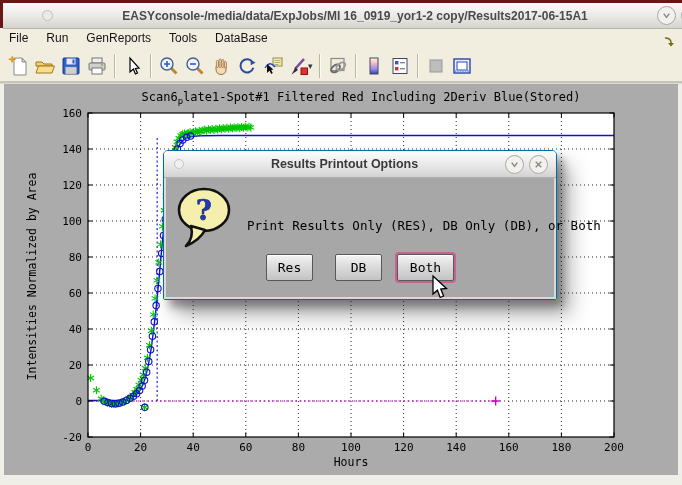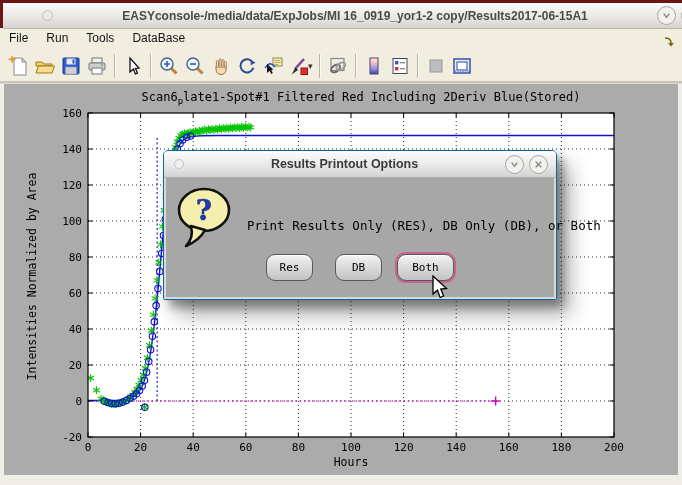--- a/index.html
+++ b/index.html
@@ -80,23 +80,23 @@
     border-left:2px solid #d9d9d9;border-right:2px solid #d9d9d9;border-bottom:2px solid #d9d9d9;
     box-sizing:border-box;
   }
   .dlg-msg{
     position:absolute;left:81px;top:40px;
     font-family:"DejaVu Sans Mono", monospace;font-size:12.5px;color:#000;white-space:nowrap;
   }
   .dlg-btn{
     position:absolute;top:76px;height:25px;
     background:linear-gradient(#f4f4f4,#dcdcdc 45%,#c3c3c3);
-    border:1px solid #585858;border-radius:9px;
+    border:1px solid #585858;border-radius:2px;
     box-shadow:inset 0 1px 0 #ffffff;
-    font-family:"DejaVu Sans Mono", monospace;font-size:11px;color:#000;
+    font-family:"DejaVu Sans Mono", monospace;font-size:13px;color:#000;
     display:flex;align-items:center;justify-content:center;
   }
   .btn-res{left:100px;width:45px;}
   .btn-db{left:169px;width:45px;}
   .btn-both{left:231px;width:55px;box-shadow:0 0 0 2px #c9628f, inset 0 1px 0 #fff;}
   .bubble-svg{position:absolute;left:8px;top:6px;}
   .cursor-svg{position:absolute;left:429px;top:275px;z-index:99;}
 </style>
 </head>
 <body>
@@ -118,20 +118,21 @@
       <svg width="13" height="13" viewBox="0 0 14 14">
           <path d="M4,4 L10,10 M10,4 L4,10" stroke="#8a8a8a" stroke-width="1.6"></path>
         </svg>
     </span>
   </span>
 </div>
 
 <div class="menubar">
   <span class="menu-item">File</span>
   <span class="menu-item">Run</span>
+  <span class="menu-item">GenReports</span>
   <span class="menu-item">Tools</span>
   <span class="menu-item">DataBase</span>
   <span class="menu-arrow">
     <svg width="12" height="12" viewBox="0 0 12 12">
         <path d="M2,3 Q8,3 8,8" fill="none" stroke="#7a6a10" stroke-width="1.6"></path>
         <polygon points="5,8 11,8 8,11.5" fill="#7a6a10"></polygon>
       </svg>
   </span>
 </div>
 

